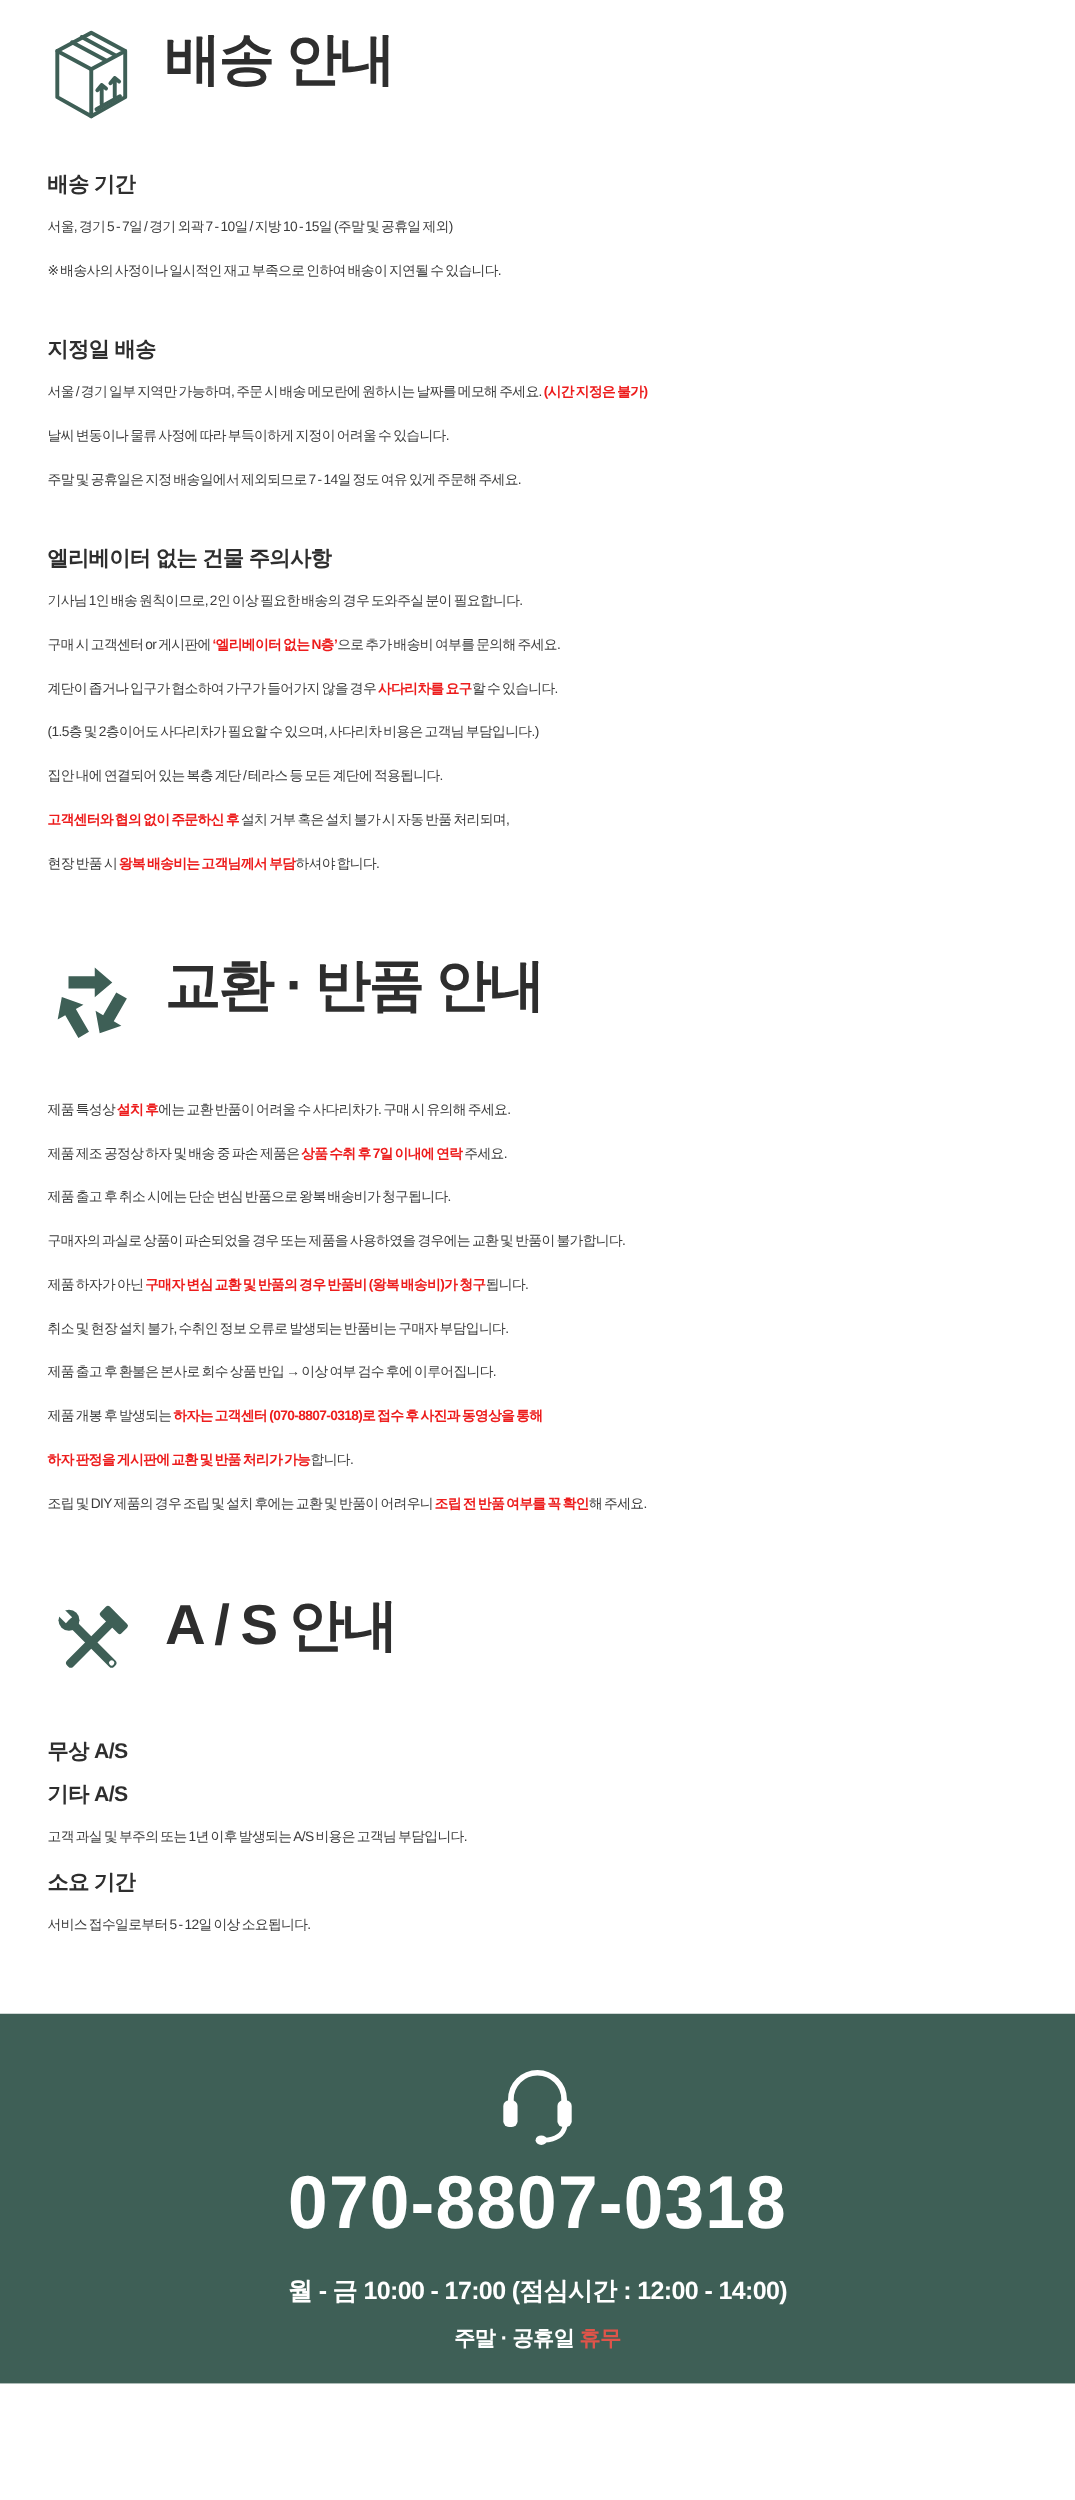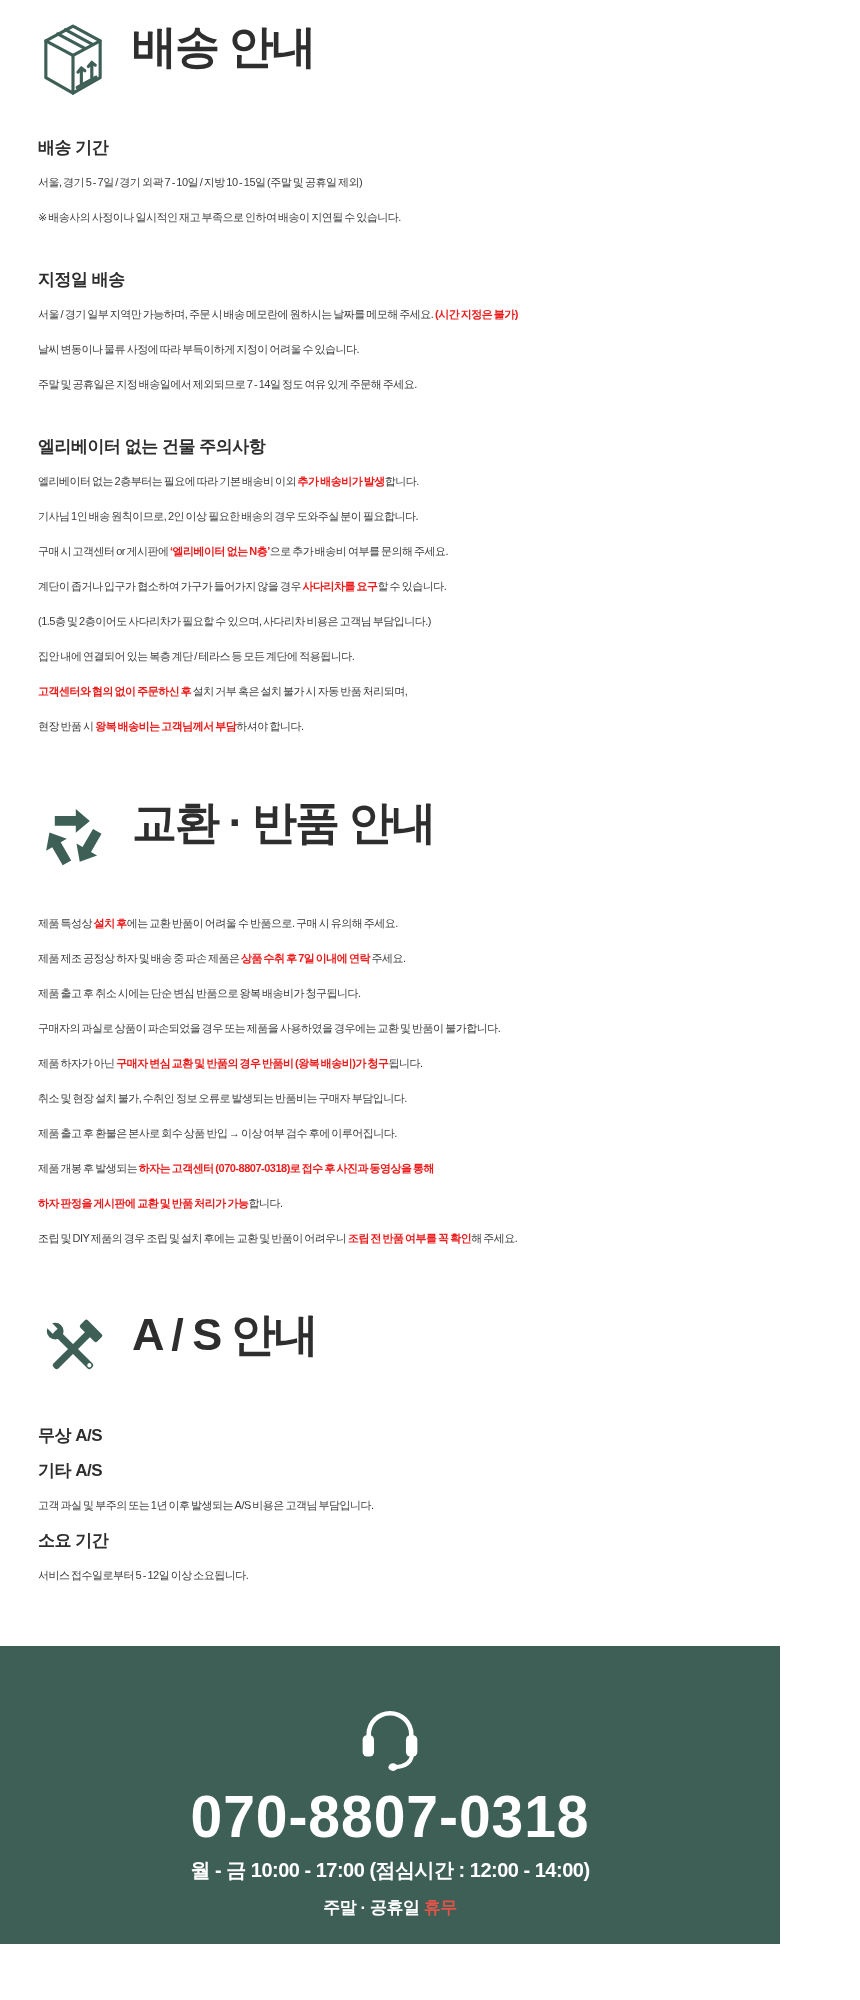--- a/index.html
+++ b/index.html
@@ -53,36 +53,36 @@
     line-height:35px;
     letter-spacing:-0.5px;
     word-spacing:-1px;
     white-space:nowrap;
   }
   .seg.red{color:var(--red);}
   .seg.bold{font-weight:700;}
 
   .footer{
     background:var(--green);
-    width:780px;
+    width:860px;
     text-align:center;
-    padding:54px 0 24px 0;
+    padding:34px 0 24px 0;
   }
   .footer-icon{display:flex;justify-content:center;}
   .footer-phone{
     margin-top:10px;
     color:#fff;
     font-size:60px;
     font-weight:800;
     letter-spacing:1px;
     line-height:70px;
     transform:scaleX(0.95);
   }
   .footer-hours{
-    margin-top:4px;
+    margin-top:22px;
     color:#fff;
     font-size:20px;
     font-weight:700;
     letter-spacing:-0.5px;
     line-height:28px;
   }
   .footer-closed{
     margin-top:12px;
     color:#fff;
     font-size:17px;
@@ -122,21 +122,20 @@
             <div class="line"><span class="seg">※ 배송사의 사정이나 일시적인 재고 부족으로 인하여 배송이 지연될 수 있습니다.</span></div>
           </div>
           <div class="block">
             <div class="block-heading">지정일 배송</div>
             <div class="line"><span class="seg">서울 / 경기 일부 지역만 가능하며, 주문 시 배송 메모란에 원하시는 날짜를 메모해 주세요. </span><span class="seg red bold">(시간 지정은 불가)</span></div>
             <div class="line"><span class="seg">날씨 변동이나 물류 사정에 따라 부득이하게 지정이 어려울 수 있습니다.</span></div>
             <div class="line"><span class="seg">주말 및 공휴일은 지정 배송일에서 제외되므로 7 - 14일 정도 여유 있게 주문해 주세요.</span></div>
           </div>
           <div class="block">
             <div class="block-heading">엘리베이터 없는 건물 주의사항</div>
-            <div class="line"><span class="seg">엘리베이터 없는 2층부터는 필요에 따라 기본 배송비 이외 </span><span class="seg red bold">추가 배송비가 발생</span><span class="seg">합니다.</span></div>
             <div class="line"><span class="seg">기사님 1인 배송 원칙이므로, 2인 이상 필요한 배송의 경우 도와주실 분이 필요합니다.</span></div>
             <div class="line"><span class="seg">구매 시 고객센터 or 게시판에 </span><span class="seg red bold">‘엘리베이터 없는 N층’</span><span class="seg">으로 추가 배송비 여부를 문의해 주세요.</span></div>
             <div class="line"><span class="seg">계단이 좁거나 입구가 협소하여 가구가 들어가지 않을 경우 </span><span class="seg red bold">사다리차를 요구</span><span class="seg">할 수 있습니다.</span></div>
             <div class="line"><span class="seg">(1.5층 및 2층이어도 사다리차가 필요할 수 있으며, 사다리차 비용은 고객님 부담입니다.)</span></div>
             <div class="line"><span class="seg">집안 내에 연결되어 있는 복층 계단 / 테라스 등 모든 계단에 적용됩니다.</span></div>
             <div class="line"><span class="seg red bold">고객센터와 협의 없이 주문하신 후</span><span class="seg"> 설치 거부 혹은 설치 불가 시 자동 반품 처리되며,</span></div>
             <div class="line"><span class="seg">현장 반품 시 </span><span class="seg red bold">왕복 배송비는 고객님께서 부담</span><span class="seg">하셔야 합니다.</span></div>
           </div>
         </div>
     </div>
@@ -151,21 +150,21 @@
             </g>
             <g transform="rotate(240 50 52)">
               <polygon points="24,20 54,20 54,10 74,27 54,44 54,34 24,34"></polygon>
             </g>
           </svg>
         </span>
         <div class="section-title">교환 · 반품 안내</div>
       </div>
       <div class="section-body">
           <div class="block">
-            <div class="line"><span class="seg">제품 특성상 </span><span class="seg red bold">설치 후</span><span class="seg">에는 교환 반품이 어려울 수 반품으로. 구매 시 유의해 주세요.</span></div>
+            <div class="line"><span class="seg">제품 특성상 </span><span class="seg red bold">설치 후</span><span class="seg">에는 교환 반품이 어려울 수 사다리차가. 구매 시 유의해 주세요.</span></div>
             <div class="line"><span class="seg">제품 제조 공정상 하자 및 배송 중 파손 제품은 </span><span class="seg red bold">상품 수취 후 7일 이내에 연락</span><span class="seg"> 주세요.</span></div>
             <div class="line"><span class="seg">제품 출고 후 취소 시에는 단순 변심 반품으로 왕복 배송비가 청구됩니다.</span></div>
             <div class="line"><span class="seg">구매자의 과실로 상품이 파손되었을 경우 또는 제품을 사용하였을 경우에는 교환 및 반품이 불가합니다.</span></div>
             <div class="line"><span class="seg">제품 하자가 아닌 </span><span class="seg red bold">구매자 변심 교환 및 반품의 경우 반품비 (왕복 배송비)가 청구</span><span class="seg">됩니다.</span></div>
             <div class="line"><span class="seg">취소 및 현장 설치 불가, 수취인 정보 오류로 발생되는 반품비는 구매자 부담입니다.</span></div>
             <div class="line"><span class="seg">제품 출고 후 환불은 본사로 회수 상품 반입 → 이상 여부 검수 후에 이루어집니다.</span></div>
             <div class="line"><span class="seg">제품 개봉 후 발생되는 </span><span class="seg red bold">하자는 고객센터 (070-8807-0318)로 접수 후 사진과 동영상을 통해</span></div>
             <div class="line"><span class="seg red bold">하자 판정을 게시판에 교환 및 반품 처리가 가능</span><span class="seg">합니다.</span></div>
             <div class="line"><span class="seg">조립 및 DIY 제품의 경우 조립 및 설치 후에는 교환 및 반품이 어려우니 </span><span class="seg red bold">조립 전 반품 여부를 꼭 확인</span><span class="seg">해 주세요.</span></div>
           </div>

